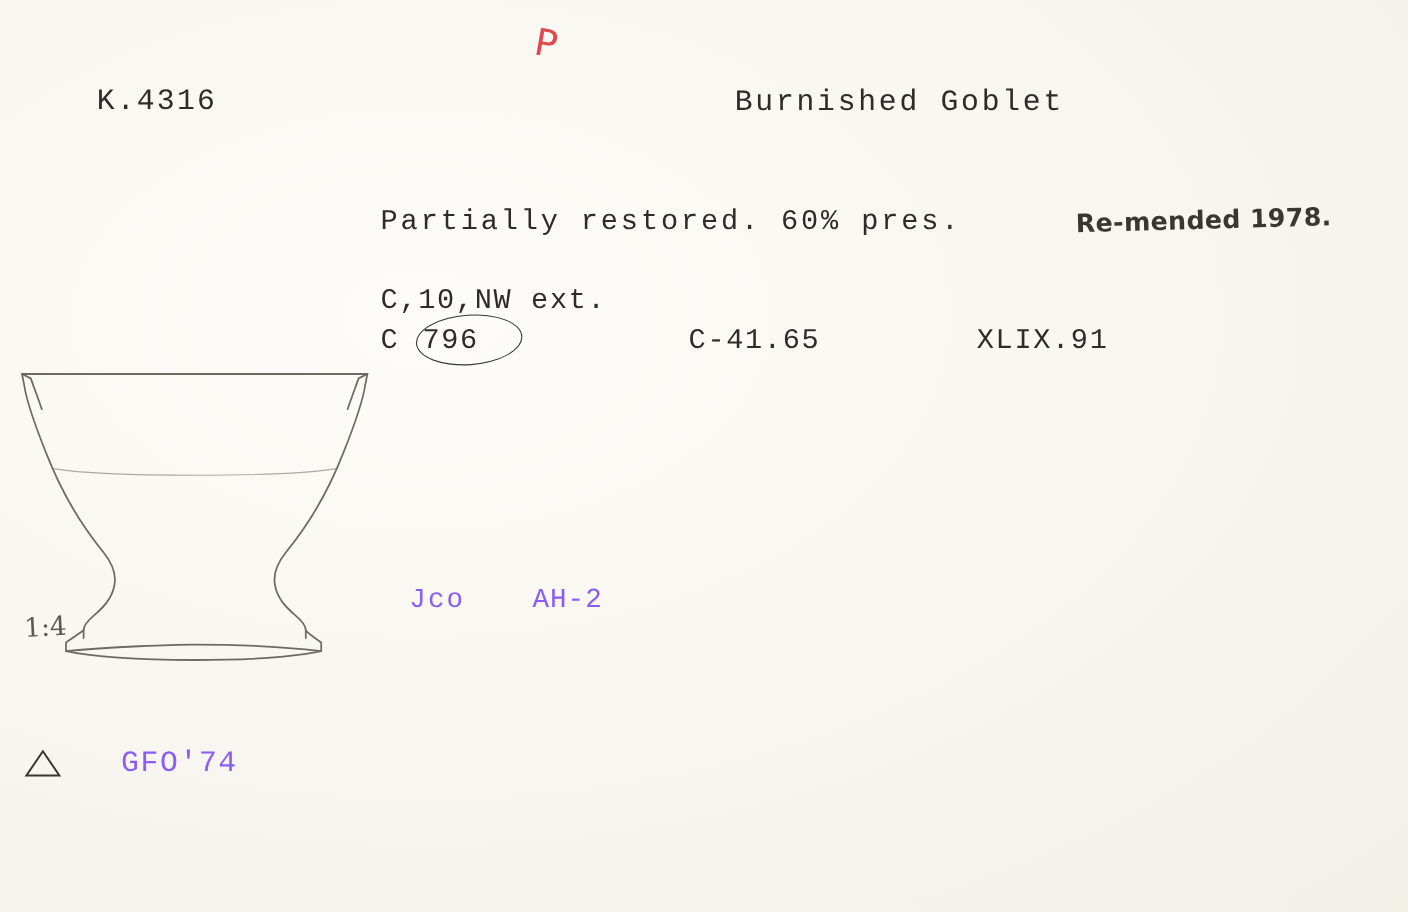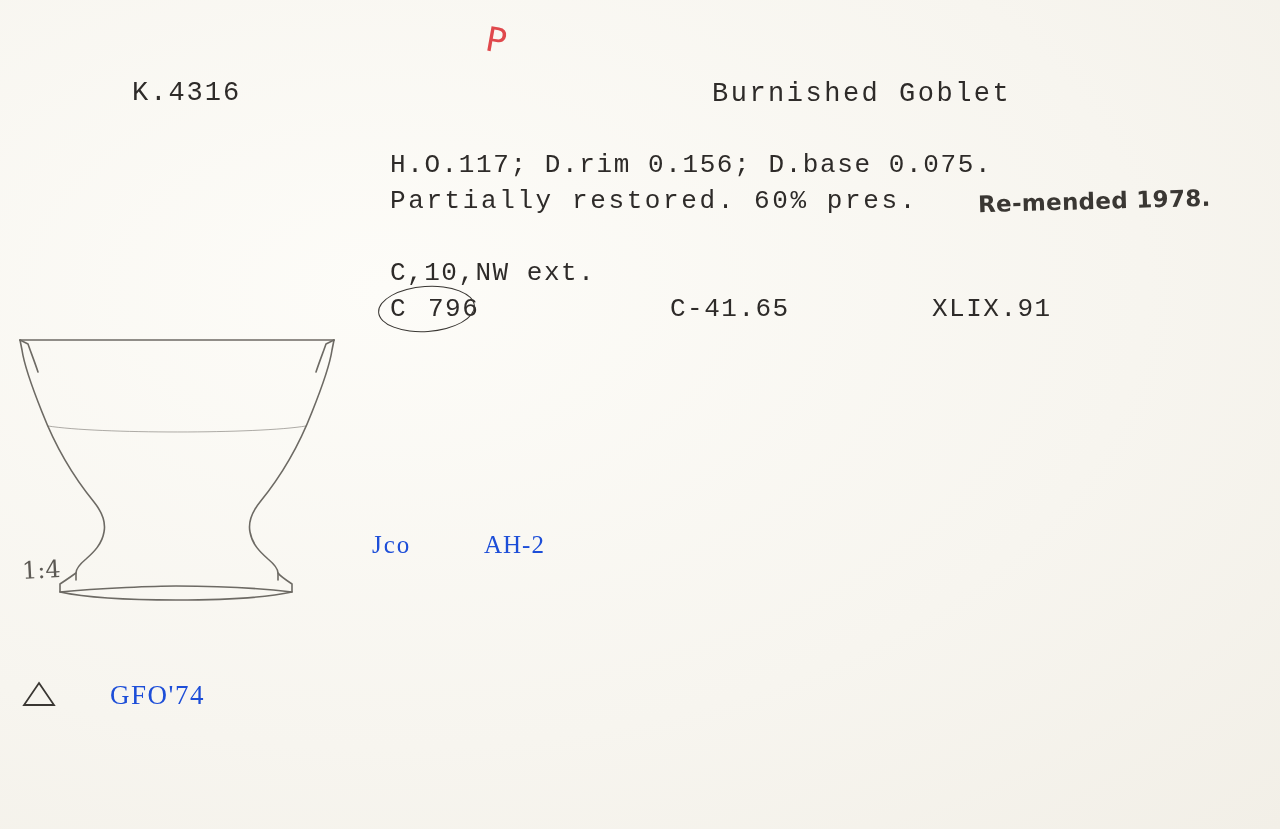--- a/index.html
+++ b/index.html
@@ -24,32 +24,31 @@
     background:
       radial-gradient(ellipse at 30% 35%, #fdfcf8 0%, #f7f5ef 60%, #f2efe7 100%);
     pointer-events: none;
   }
   .typed {
     position: absolute;
     font-family: "Liberation Mono", monospace;
     color: #2e2b29;
     letter-spacing: 1px;
     white-space: pre;
-    margin-left: 44px;
   }
   .hand {
     position: absolute;
     font-family: "DejaVu Sans", sans-serif;
     color: #3a3733;
     white-space: pre;
   }
   .hand-pencil {
     position: absolute;
-    font-family: Liberation Serif, serif;
-    color: #1d4ed8;
+    font-family: Liberation Mono, monospace;
+    color: #8b5cf6;
     white-space: pre;
   }
 
   
   #catalog-number {
     left: 88px;
     top: 78px;
     font-size: 27px;
     letter-spacing: 2px;
   }
@@ -191,21 +190,20 @@
 <div id="card">
 
   <div id="paper-texture"></div>
 
   <div id="red-mark" class="hand">P</div>
 
   <div id="catalog-number" class="typed">K.4316</div>
 
   <div id="object-title" class="typed">Burnished Goblet</div>
 
-  <div id="measurements" class="typed">H.O.117; D.rim 0.156; D.base 0.075.</div>
   <div id="condition" class="typed">Partially restored. 60% pres.</div>
   <div id="remend-note" class="hand">Re-mended 1978.</div>
 
   <div id="findspot" class="typed">C,10,NW ext.</div>
   <div id="corpus-line" class="typed">C</div>
   <div id="corpus-number" class="typed">796</div>
   <div id="ellipse-mark"></div>
   <div id="excavation-number" class="typed">C-41.65</div>
   <div id="plate-number" class="typed">XLIX.91</div>
 

